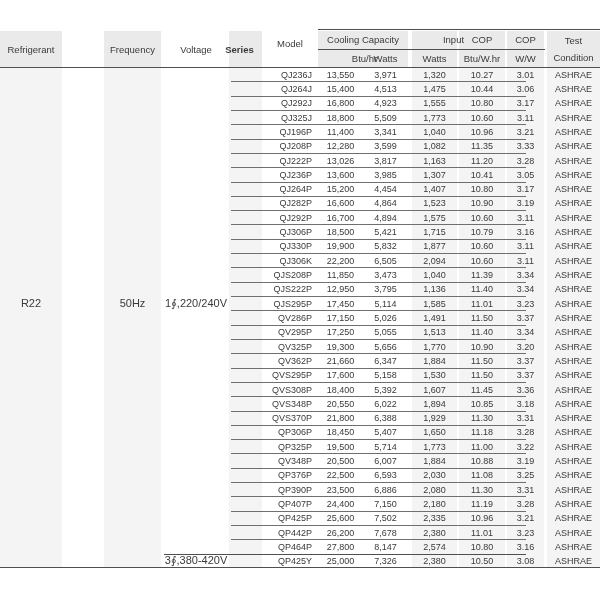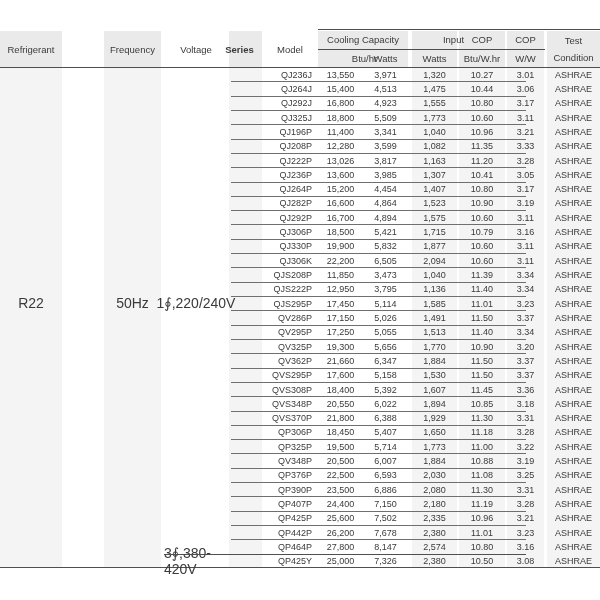--- a/index.html
+++ b/index.html
@@ -25,33 +25,33 @@
   .hl-subhdr{left:318px;top:49px;width:227px;}
   .hl-hdrbottom{left:0;top:67px;width:600px;}
   .hl-bottom{left:0;top:567px;width:600px;}
   
   .hdr-label{position:absolute;display:flex;align-items:center;justify-content:center;
     font-size:9.5px;text-align:center;}
   .h-refrigerant{left:0;top:31px;width:62px;height:36px;}
   .h-frequency{left:104px;top:31px;width:57px;height:36px;}
   .h-voltage{left:164px;top:31px;width:64px;height:36px;}
   .h-series{left:229px;top:31px;width:21px;height:36px;font-weight:bold;}
-  .h-model{left:264px;top:31px;width:52px;height:36px;text-align:right;}
+  .h-model{left:264px;top:25px;width:52px;height:36px;text-align:right;}
   .h-cooling{left:318px;top:30px;width:90px;height:19px;}
   .h-btu{left:318px;top:49px;width:45px;height:18px;margin-left:24px;}
   .h-watts{left:363px;top:49px;width:45px;height:18px;}
   .h-input{left:412px;top:30px;width:45px;height:19px;margin-left:19px;}
   .h-input-unit{left:412px;top:49px;width:45px;height:18px;}
   .h-cop1{left:459px;top:30px;width:46px;height:19px;}
   .h-cop1-unit{left:459px;top:49px;width:46px;height:18px;}
   .h-cop2{left:507px;top:30px;width:37px;height:19px;}
   .h-cop2-unit{left:507px;top:49px;width:37px;height:18px;}
   .h-test{left:547px;top:31px;width:53px;height:36px;flex-direction:column;line-height:1.8;}
   
-  .merged{position:absolute;display:flex;align-items:center;justify-content:center;font-size:14px;}
+  .merged{position:absolute;display:flex;align-items:center;justify-content:center;font-size:11px;}
   .m-refrigerant{left:0;top:68px;width:62px;height:470px;}
   .m-frequency{left:104px;top:68px;width:57px;height:470px;}
   .m-voltage1{left:164px;top:68px;width:64px;height:470px;}
   .m-voltage2{left:164px;top:553px;width:64px;height:15px;}
   
   .tbody{position:absolute;left:0;top:68px;width:526px;height:500px;display:flex;flex-direction:column;}
   .row{flex:1 1 0;min-height:0;box-sizing:border-box;display:flex;margin-left:231px;
     border-bottom:1px solid #6f6f6f;font-size:9px;}
   .row:nth-child(34){border-bottom:none;}
   .row:nth-child(35){border-bottom:none;border-top:1px solid #4f4f4f;margin-left:164px;}

